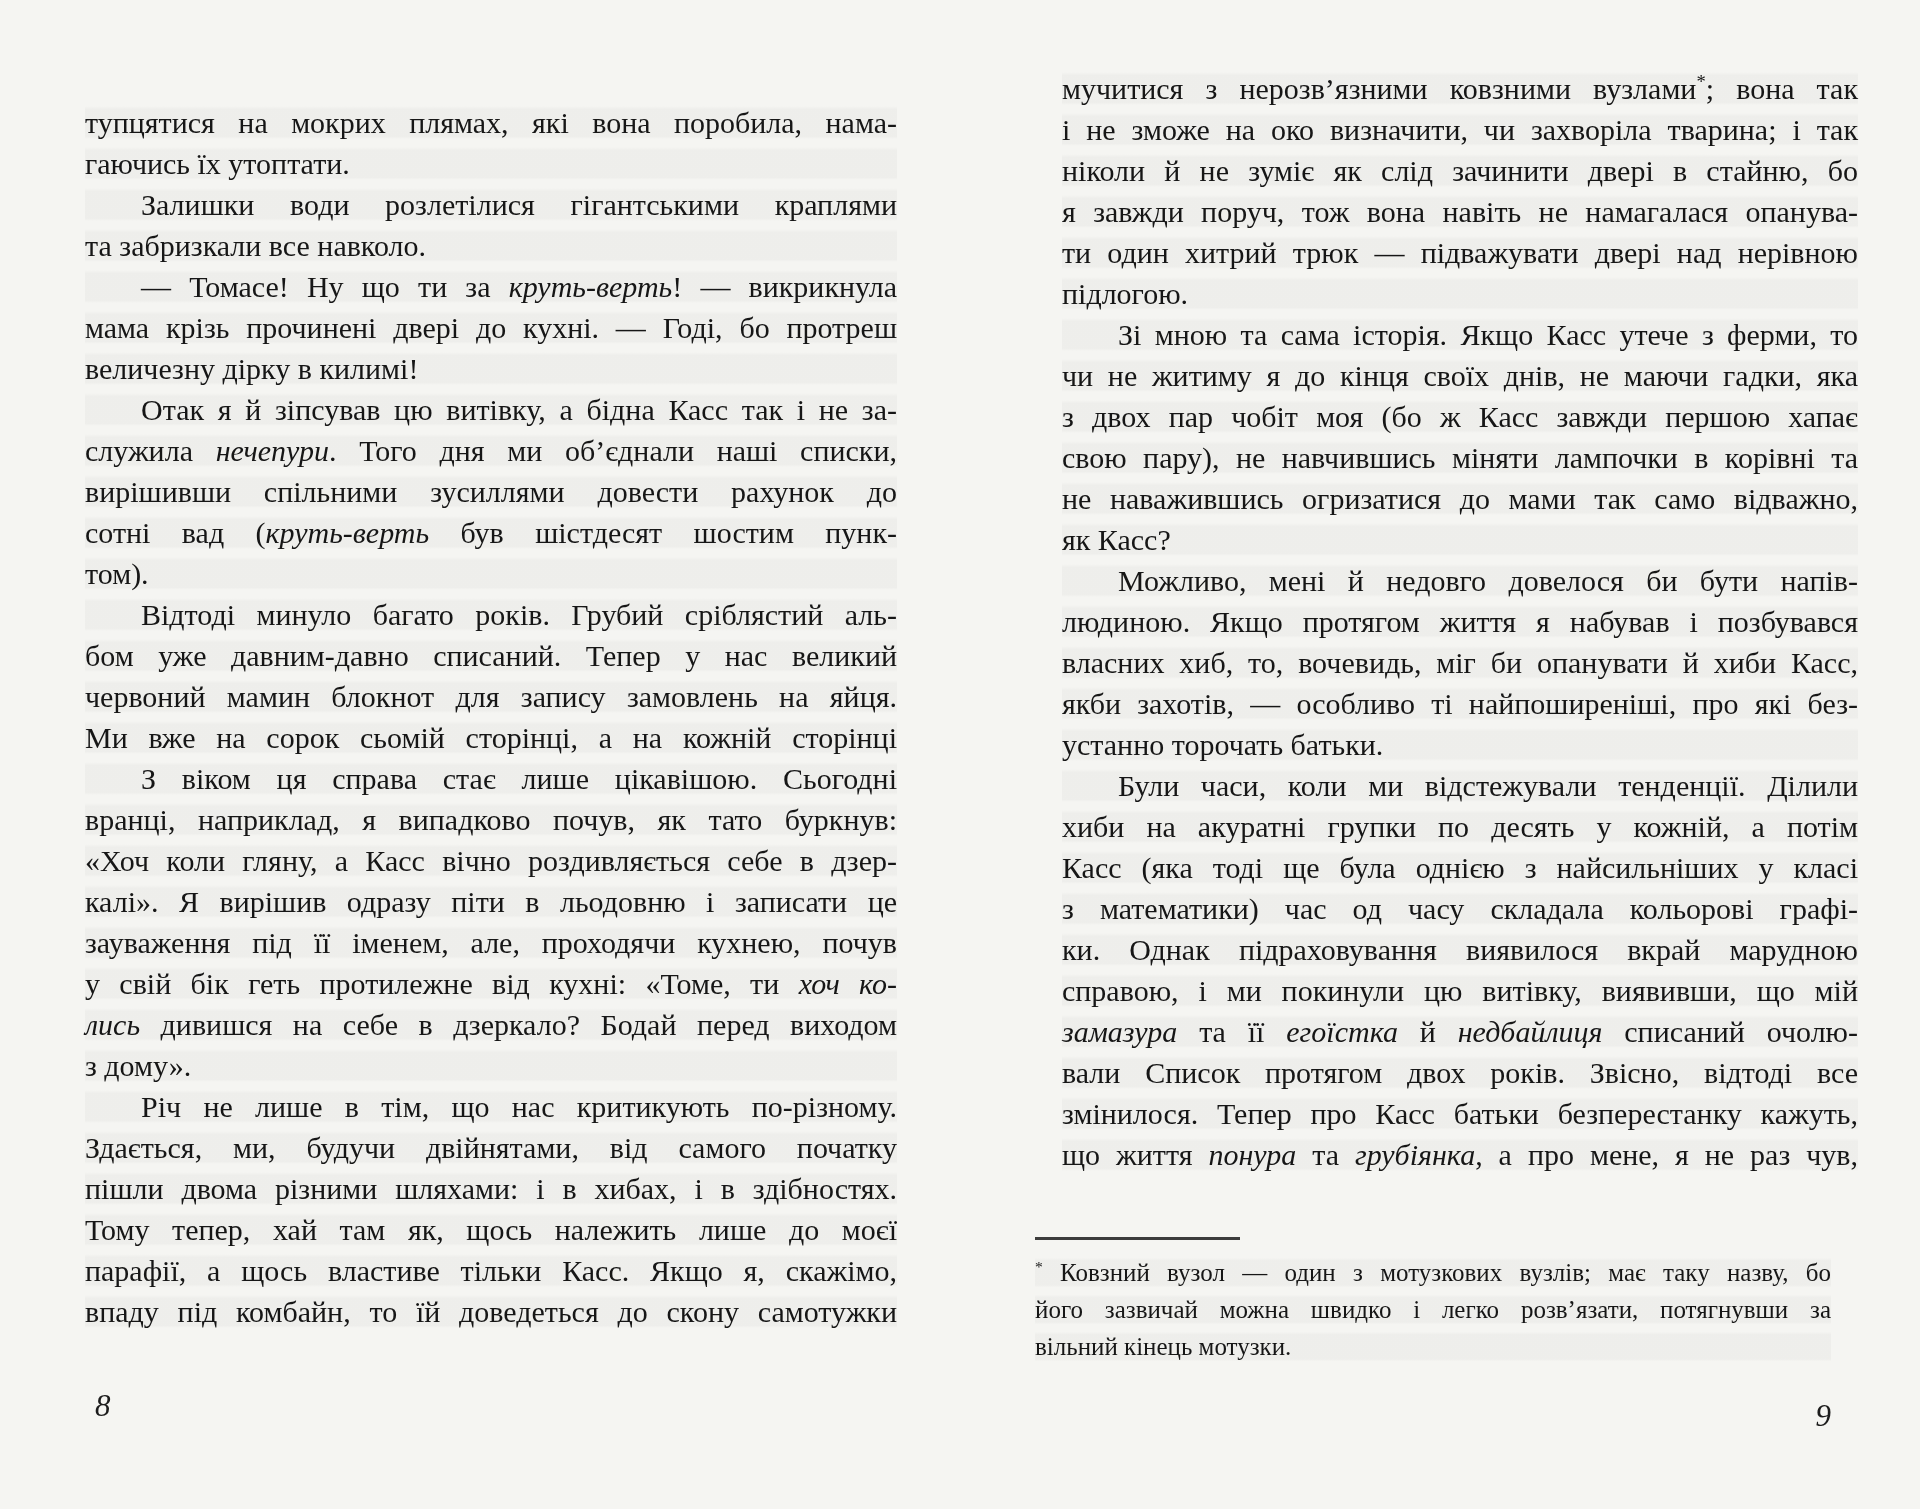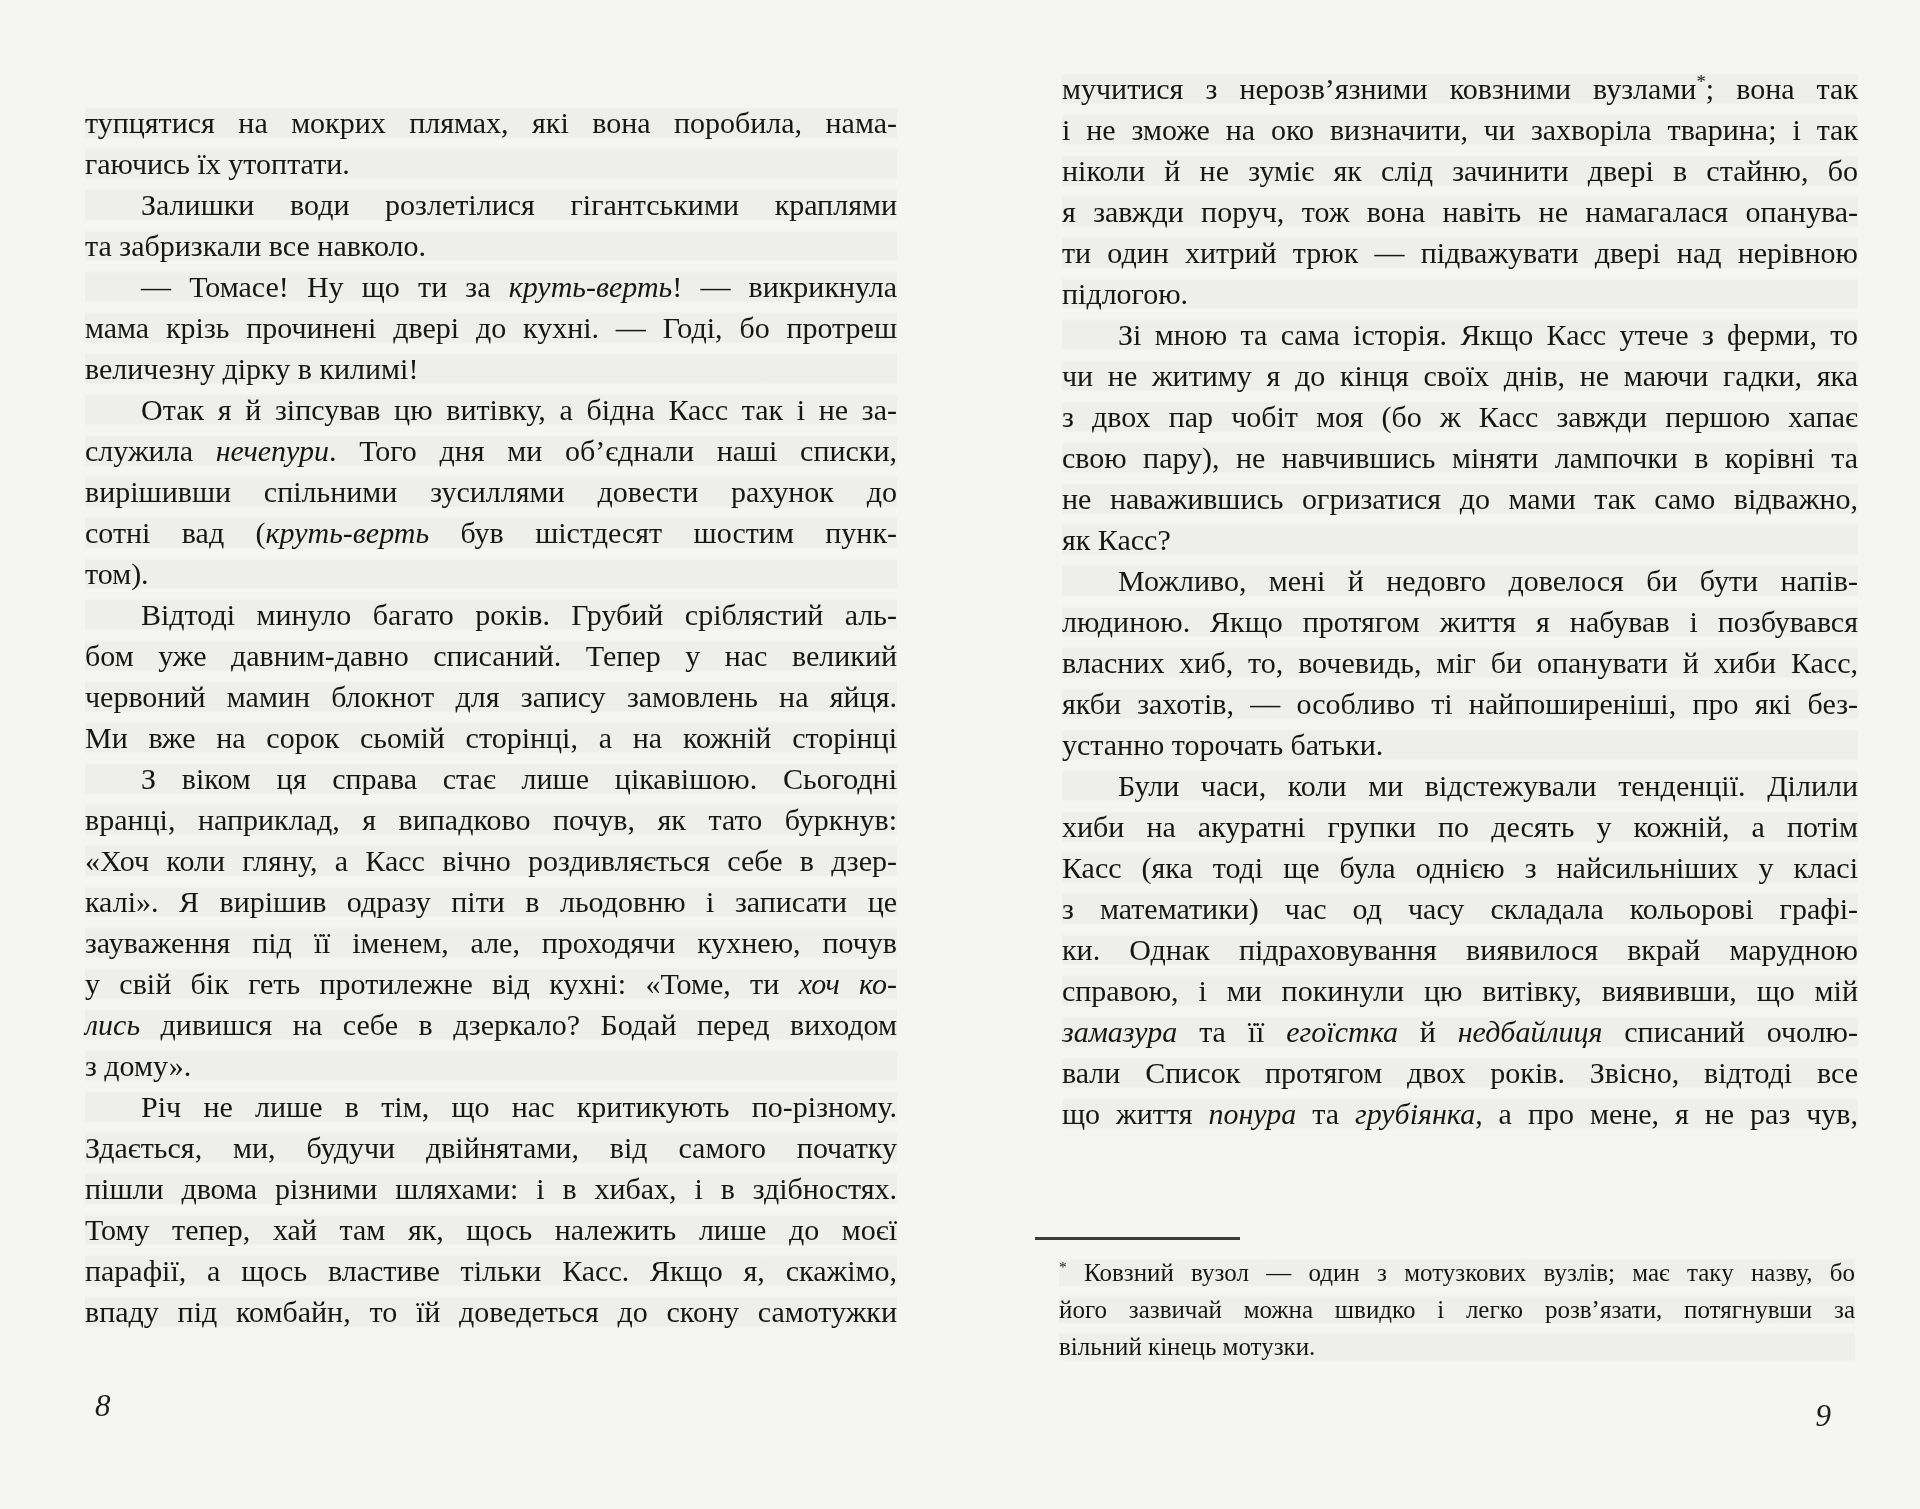--- a/index.html
+++ b/index.html
@@ -53,21 +53,20 @@
     top: 1237px;
     width: 205px;
     height: 3px;
     background: #3c3c3c;
   }
   .footnote {
     position: absolute;
     left: 1035px;
     top: 1254px;
     width: 796px;
-    margin-left: 24px;
   }
   .footnote .line {
     font-size: 25px;
     line-height: 37px;
     height: 37px;
   }
 
   .pagenum {
     position: absolute;
     font-size: 31px;
@@ -134,20 +133,21 @@
       <div class="line"><span>якби захотів, — особливо ті найпоширеніші, про які без-</span></div>
       <div class="line flush"><span>устанно торочать батьки.</span></div>
       <div class="line indent"><span>Були часи, коли ми відстежували тенденції. Ділили</span></div>
       <div class="line"><span>хиби на акуратні групки по десять у кожній, а потім</span></div>
       <div class="line"><span>Касс (яка тоді ще була однією з найсильніших у класі</span></div>
       <div class="line"><span>з математики) час од часу складала кольорові графі-</span></div>
       <div class="line"><span>ки. Однак підраховування виявилося вкрай марудною</span></div>
       <div class="line"><span>справою, і ми покинули цю витівку, виявивши, що мій</span></div>
       <div class="line"><span class="it">замазура</span><span> та її </span><span class="it">егоїстка</span><span> й </span><span class="it">недбайлиця</span><span> списаний очолю-</span></div>
       <div class="line"><span>вали Список протягом двох років. Звісно, відтоді все</span></div>
+      <div class="line"><span>змінилося. Тепер про Касс батьки безперестанку кажуть,</span></div>
       <div class="line"><span>що життя </span><span class="it">понура</span><span> та </span><span class="it">грубіянка</span><span>, а про мене, я не раз чув,</span></div>
     </div>
 
   <div class="fn-rule"></div>
 
   <div class="footnote">
       <div class="line"><span class="sup">*</span><span> Ковзний вузол — один з мотузкових вузлів; має таку назву, бо</span></div>
       <div class="line"><span>його зазвичай можна швидко і легко розв’язати, потягнувши за</span></div>
       <div class="line flush"><span>вільний кінець мотузки.</span></div>
     </div>

